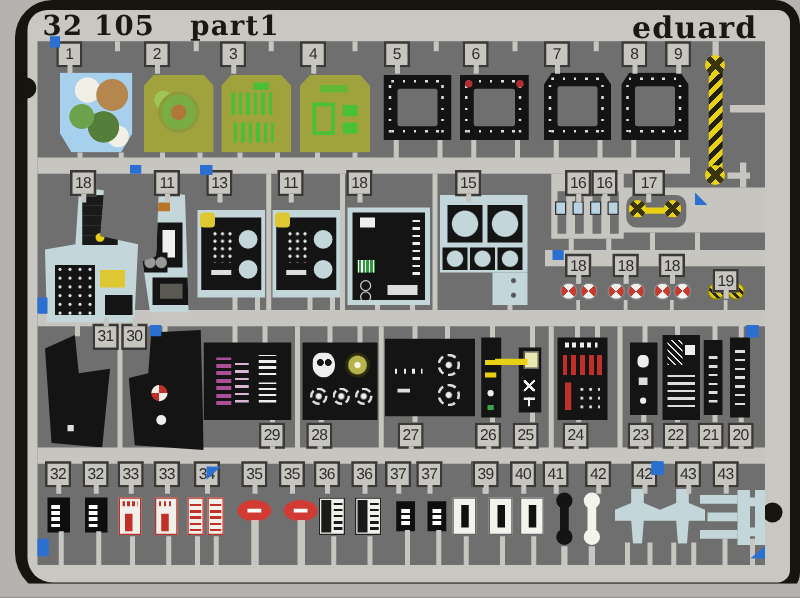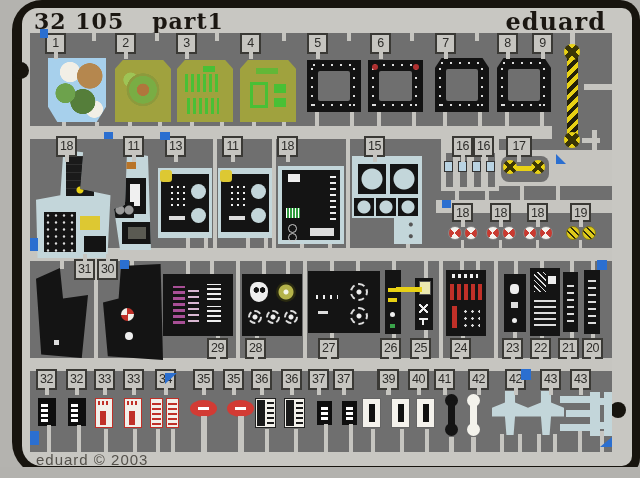--- a/index.html
+++ b/index.html
@@ -78,21 +78,21 @@
   <div class="tab" style="left:222px;top:136px">11</div>
   <div class="tab" style="left:277px;top:136px">18</div>
   <div class="tab" style="left:364px;top:136px">15</div>
   <div class="tab" style="left:452px;top:136px">16</div>
   <div class="tab" style="left:473px;top:136px">16</div>
   <div class="tab" style="left:506px;top:136px;width:26px">17</div>
 
   <div class="tab" style="left:452px;top:203px;height:19px">18</div>
   <div class="tab" style="left:490px;top:203px;height:19px">18</div>
   <div class="tab" style="left:527px;top:203px;height:19px">18</div>
-  <div class="tab" style="left:570px;top:203px;height:19px">19</div>
+  <div class="tab" style="left:570px;top:215px;height:19px">19</div>
 
   <div class="tab up" style="left:74px;top:259px">31</div>
   <div class="tab up" style="left:97px;top:259px">30</div>
   <div class="tab" style="left:207px;top:338px">29</div>
   <div class="tab" style="left:245px;top:338px">28</div>
   <div class="tab" style="left:318px;top:338px">27</div>
   <div class="tab" style="left:380px;top:338px">26</div>
   <div class="tab" style="left:410px;top:338px">25</div>
   <div class="tab" style="left:450px;top:338px">24</div>
   <div class="tab" style="left:502px;top:338px">23</div>
@@ -485,14 +485,13 @@
   <div class="bm" style="left:30px;top:238px;width:8px;height:13px"></div>
   <div class="bm" style="left:120px;top:260px;width:9px;height:9px"></div>
   <div class="bm" style="left:597px;top:260px;width:10px;height:10px"></div>
   <div class="bm" style="left:442px;top:200px;width:9px;height:8px"></div>
   <div class="bm" style="left:556px;top:154px;width:10px;height:10px;clip-path:polygon(0 0,100% 100%,0 100%)"></div>
   <div class="bm" style="left:165px;top:373px;width:12px;height:11px;clip-path:polygon(0 0,100% 0,0 100%)"></div>
   <div class="bm" style="left:521px;top:369px;width:10px;height:11px"></div>
   <div class="bm" style="left:30px;top:431px;width:9px;height:14px"></div>
   <div class="bm" style="left:600px;top:437px;width:12px;height:10px;clip-path:polygon(100% 0,100% 100%,0 100%)"></div>
 
-  <div class="foot" style="left:36px">eduard © 2003</div>
 </div>
 
 </body></html>

